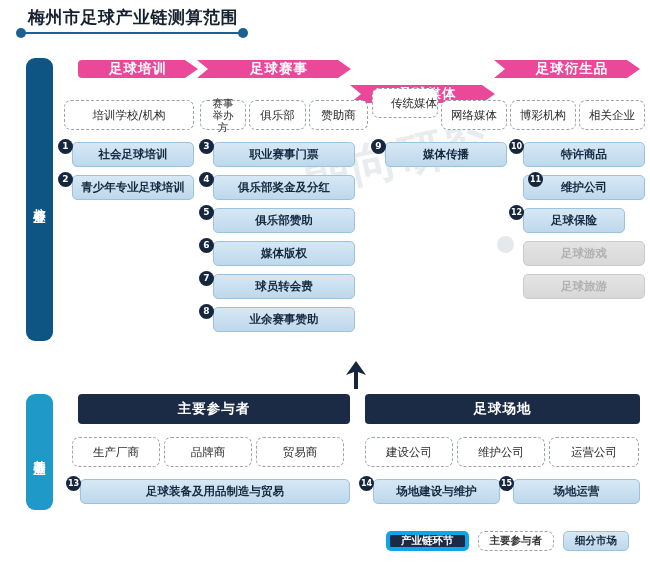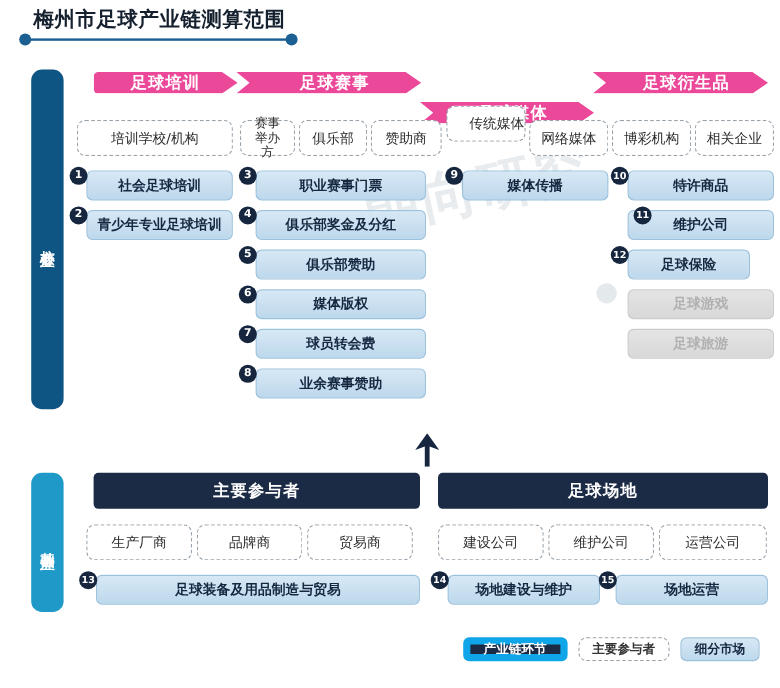--- a/index.html
+++ b/index.html
@@ -185,21 +185,21 @@
   }
 
   
   .legend { position: absolute; left: 386px; top: 531px; display: flex; gap: 9px; z-index: 3; }
   .lg {
     height: 20px; padding: 0 11px;
     display: flex; align-items: center; justify-content: center;
     font-size: 10.5px; font-weight: 700; border-radius: 5px;
     white-space: nowrap;
   }
-  .lg.dark { background: #1b2a45; color: #fff; border: 6px solid #0ea5e9; }
+  .lg.dark { background: #1b2a45; color: #fff; border: 4px solid #0ea5e9; }
   .lg.dash { background: #fff; color: #333; border: 1px dashed #9aa3ab; border-radius: 7px; }
   .lg.light {
     background: linear-gradient(180deg, #d7e8f5 0%, #bdd8ec 100%);
     color: #14283f; border: 1px solid #9cc2dd;
   }
 </style>
 </head>
 <body>
 
 <div id="root">

